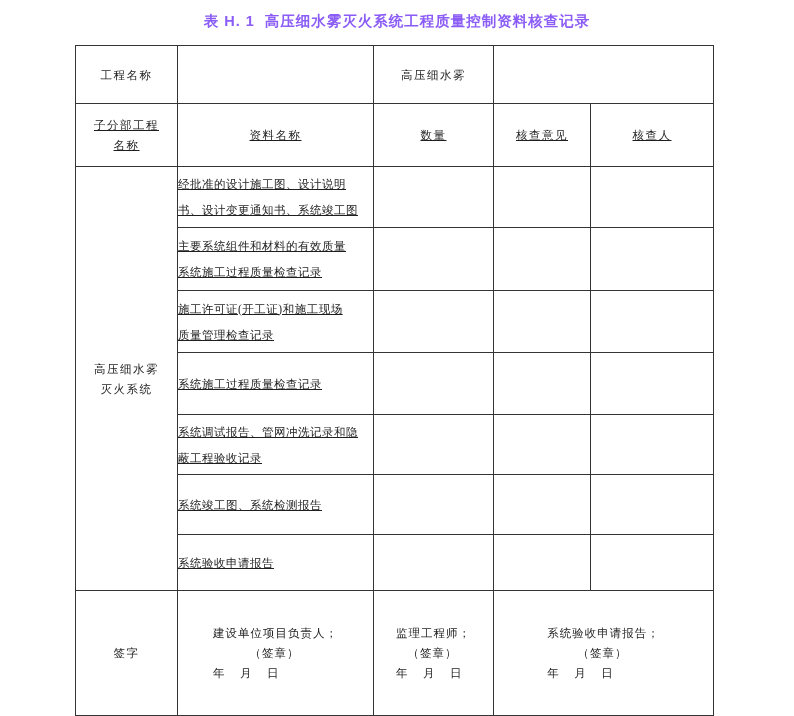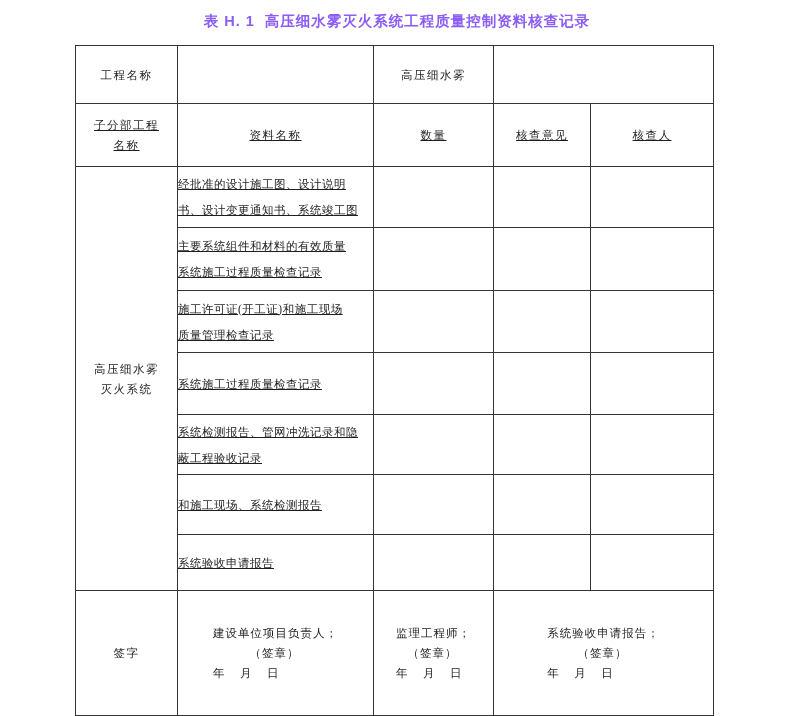--- a/index.html
+++ b/index.html
@@ -149,30 +149,30 @@
   <tr class="r-i4">
     <td class="c-item">
           <div class="item-text">系统施工过程质量检查记录</div>
         </td>
     <td class="blank-cell"></td>
     <td class="blank-cell"></td>
     <td class="blank-cell"></td>
   </tr>
   <tr class="r-i5">
     <td class="c-item">
-          <div class="item-text">系统检测报告、管网冲洗记录和隐
+          <div class="item-text">系统调试报告、管网冲洗记录和隐
 蔽工程验收记录</div>
         </td>
     <td class="blank-cell"></td>
     <td class="blank-cell"></td>
     <td class="blank-cell"></td>
   </tr>
   <tr class="r-i6">
     <td class="c-item">
-          <div class="item-text">和施工现场、系统检测报告</div>
+          <div class="item-text">系统竣工图、系统检测报告</div>
         </td>
     <td class="blank-cell"></td>
     <td class="blank-cell"></td>
     <td class="blank-cell"></td>
   </tr>
   <tr class="r-i7">
     <td class="c-item">
           <div class="item-text">系统验收申请报告</div>
         </td>
     <td class="blank-cell"></td>

